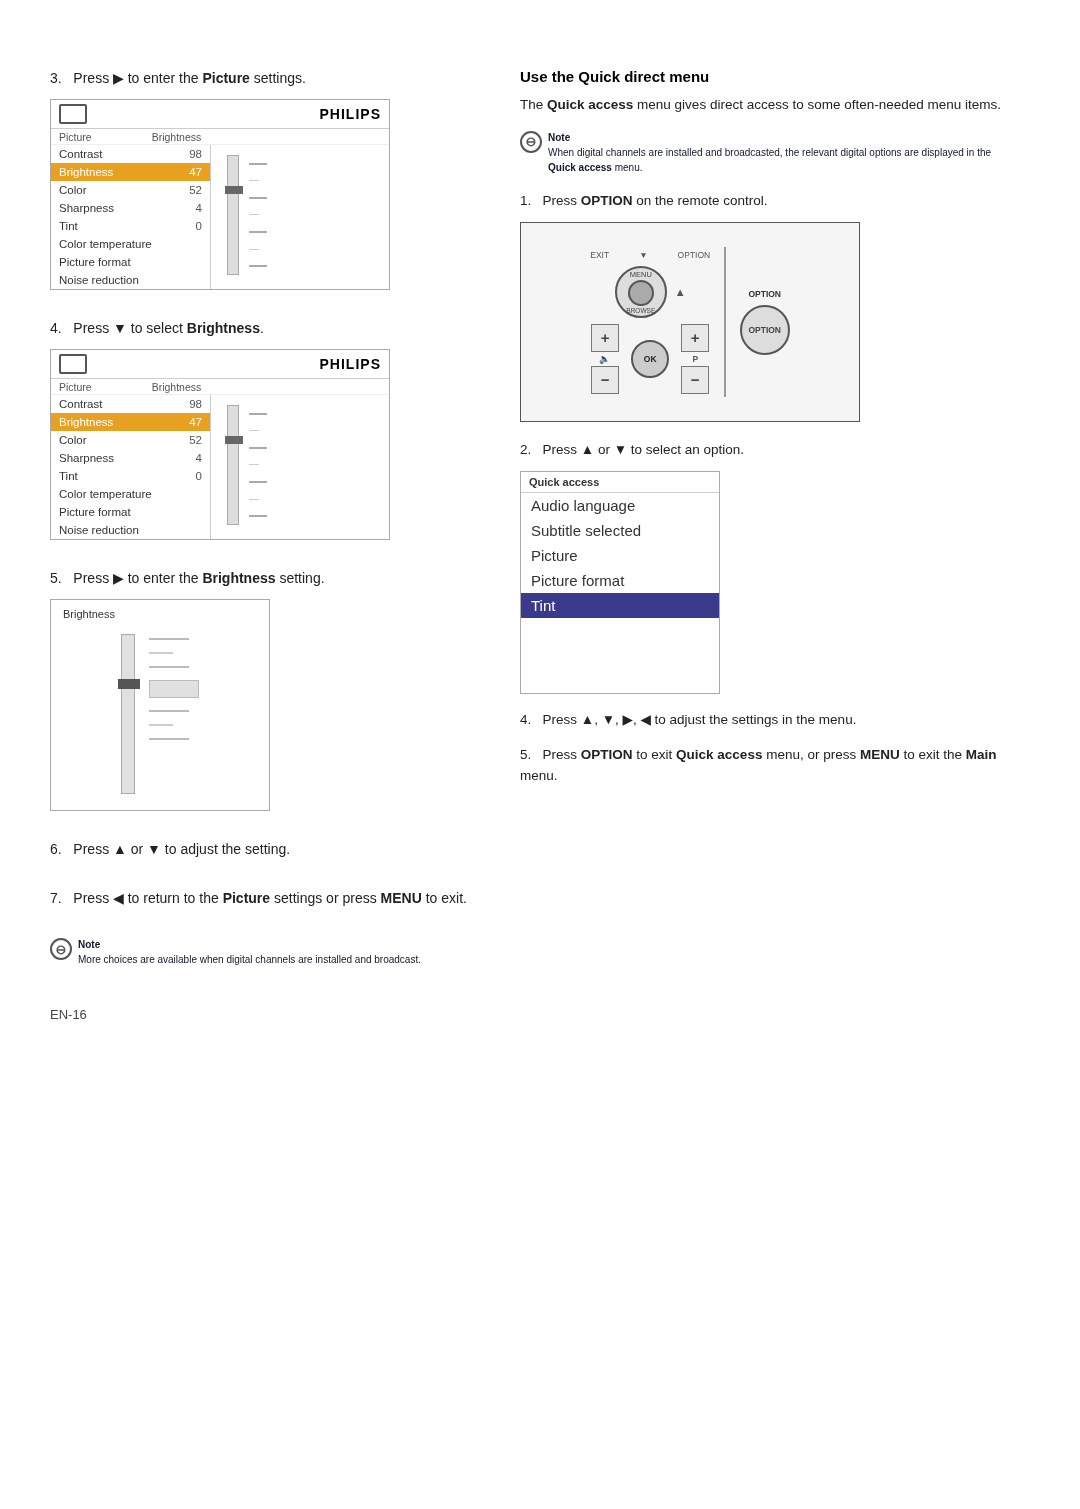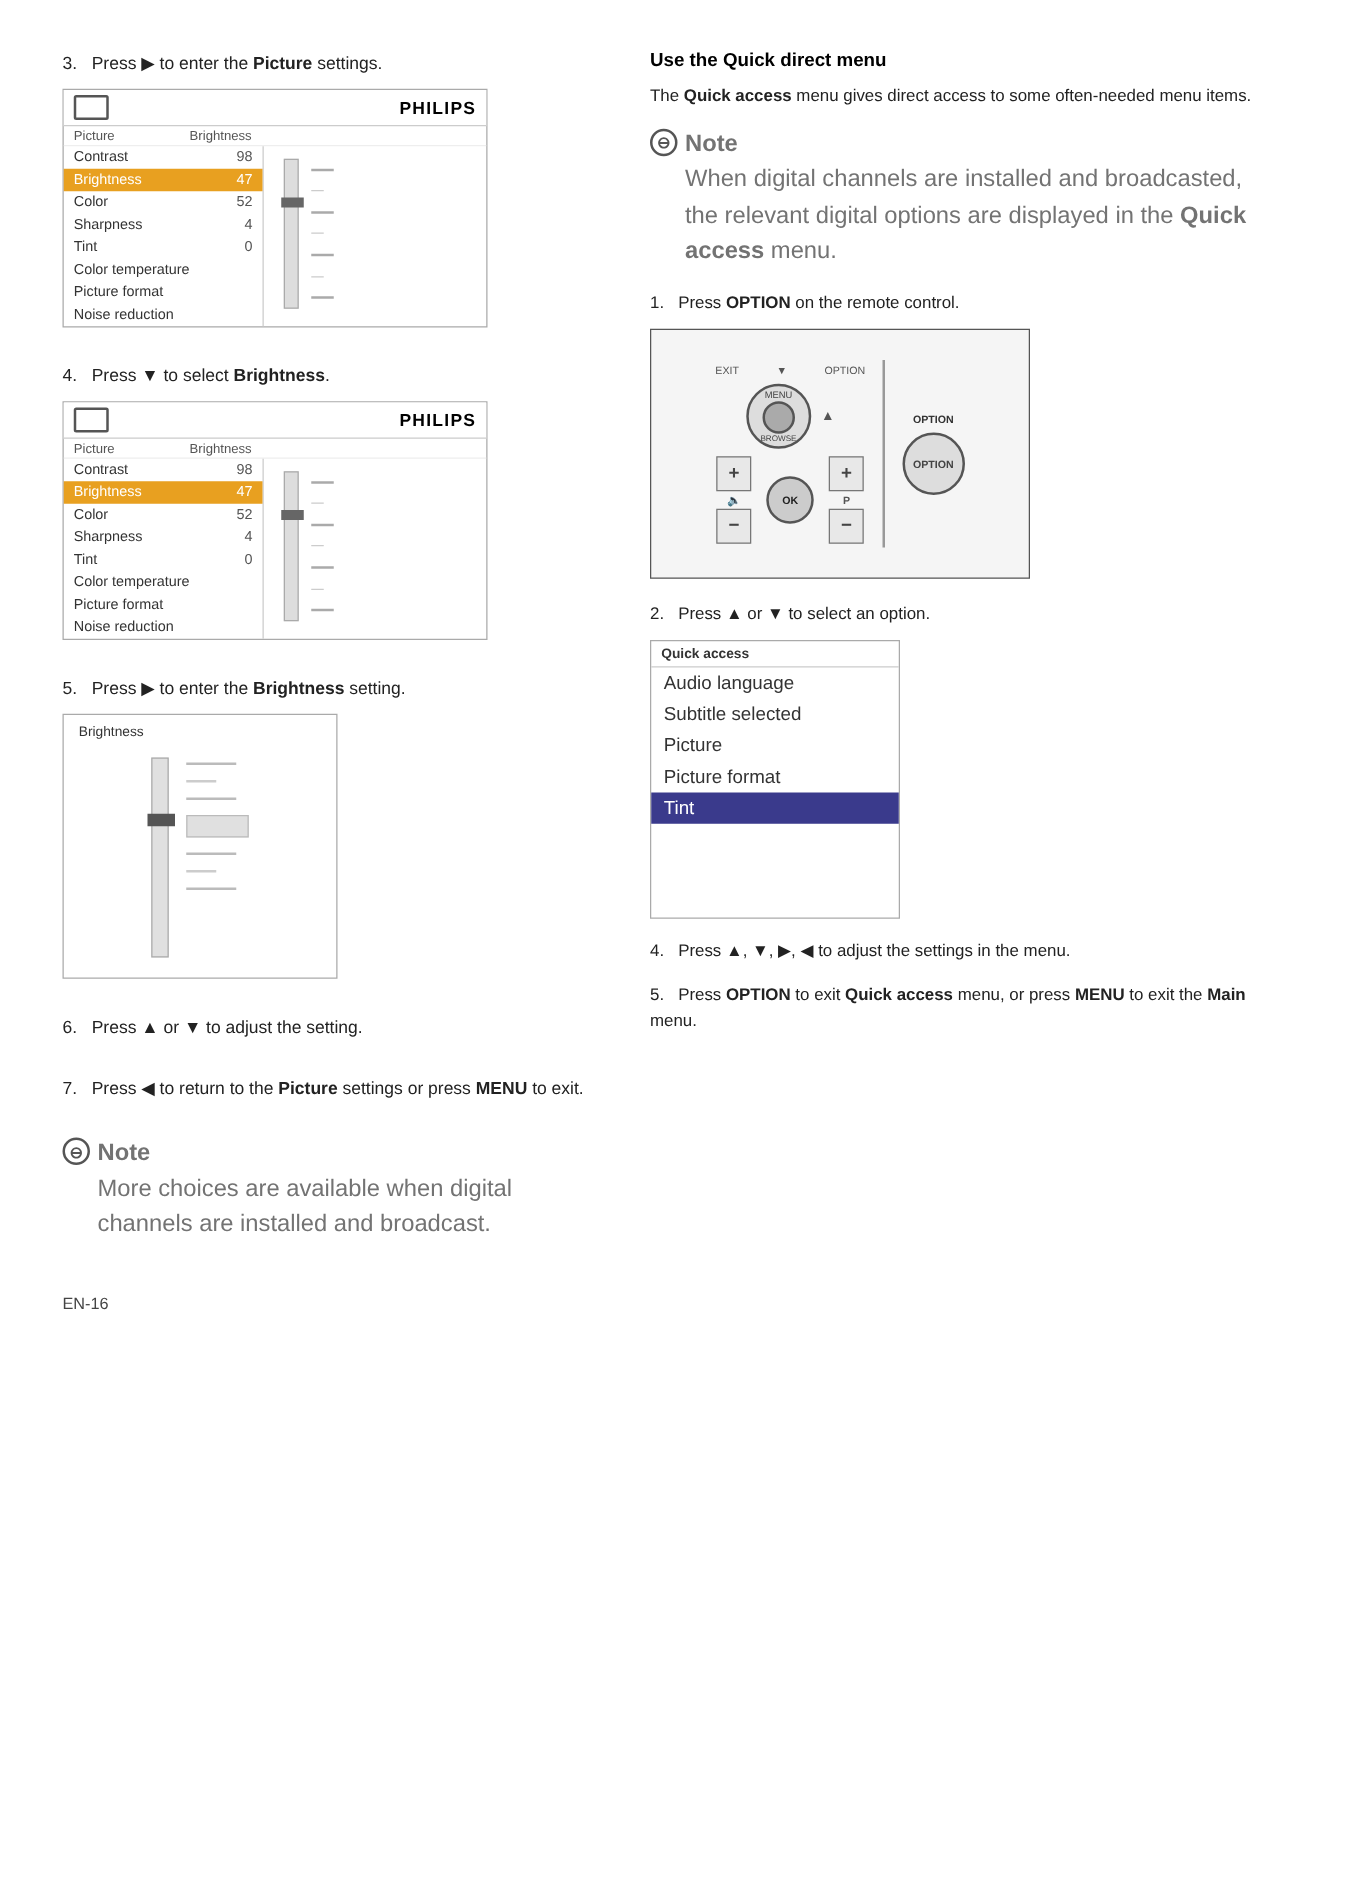--- a/index.html
+++ b/index.html
@@ -8,20 +8,21 @@
       font-size: 14px;
       background: #fff;
       color: #222;
       width: 1080px;
       min-height: 1509px;
       padding: 40px 50px;
     }
     .page {
       display: flex;
       gap: 40px;
+      margin-top: 28px;
     }
     .left-col {
       flex: 1;
       max-width: 430px;
     }
     .right-col {
       flex: 1;
       max-width: 500px;
     }
     .step {
@@ -155,37 +156,37 @@
       display: flex;
       align-items: center;
       justify-content: center;
       font-size: 13px;
       font-weight: bold;
       color: #555;
       flex-shrink: 0;
       margin-top: 1px;
     }
     .note-text {
-      font-size: 19px;
+      font-size: 10px;
       line-height: 1.5;
-      color: #737373;
+      color: #0f172a;
     }
 
     
     .section-title {
       font-size: 15px;
       font-weight: bold;
       margin-bottom: 10px;
       color: #000;
     }
 
     
     .remote-area {
       border: 1.5px solid #555;
-      width: 304px;
+      width: 340px;
       height: 200px;
       margin: 10px 0 18px 0;
       background: #f5f5f5;
       position: relative;
       display: flex;
       align-items: center;
       justify-content: center;
     }
 
     

